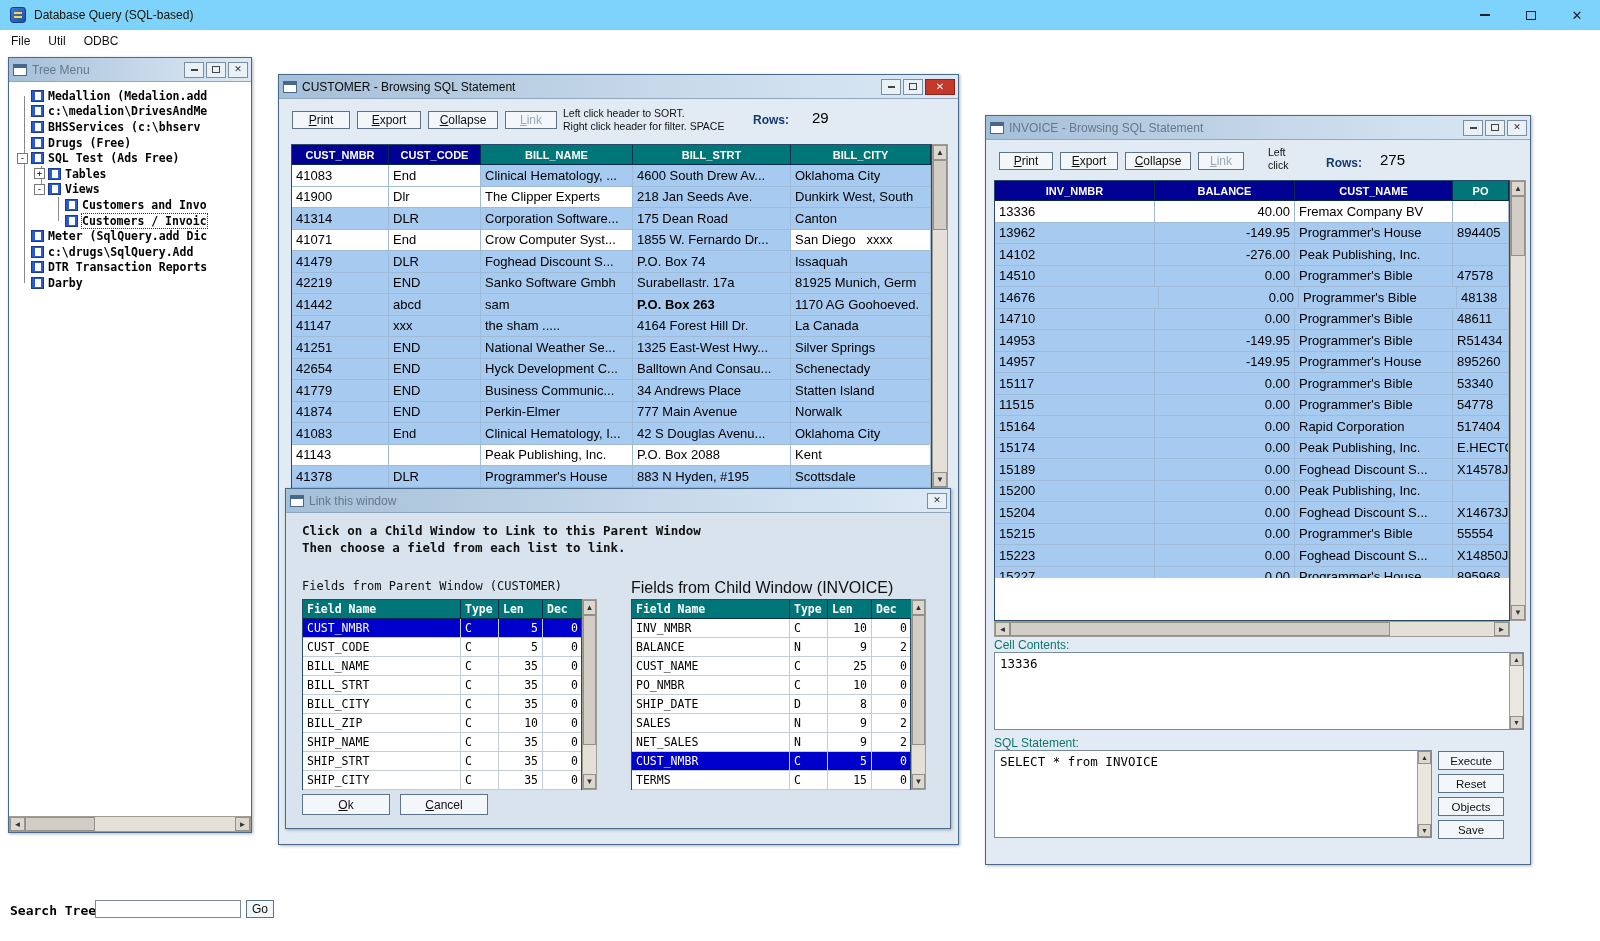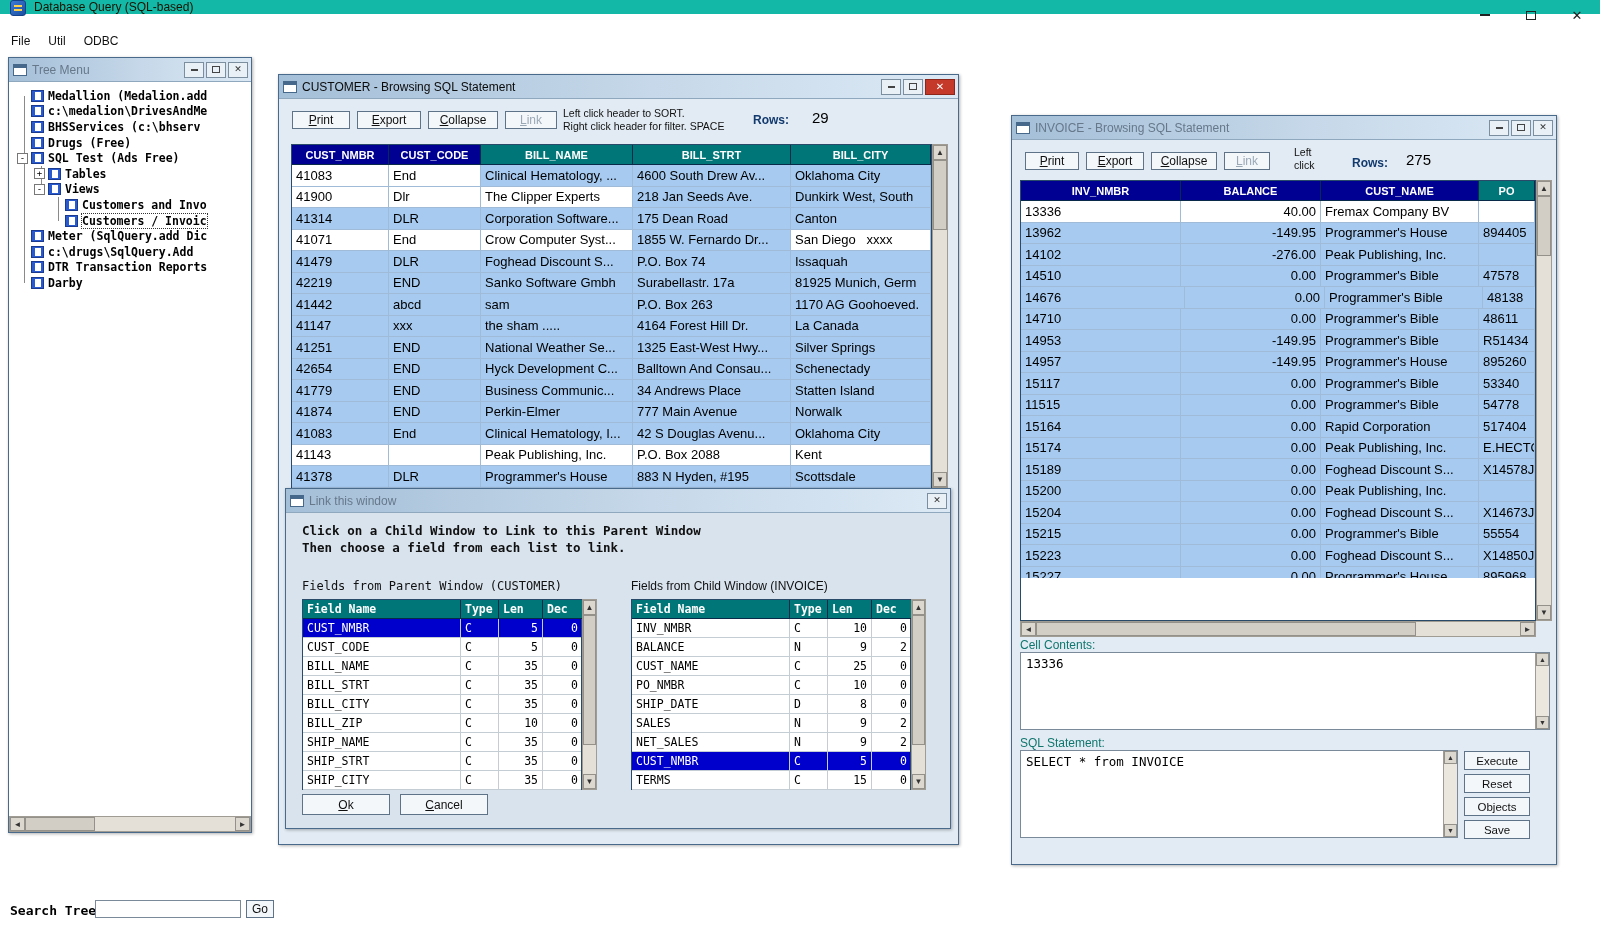--- a/index.html
+++ b/index.html
@@ -1,21 +1,21 @@
 <!DOCTYPE html>
 <html><head>
 <meta charset="utf-8">
 <style>
   *{margin:0;padding:0;box-sizing:border-box;}
   html,body{width:1600px;height:941px;overflow:hidden;}
   body{position:relative;background:#fff;font-family:"Liberation Sans",sans-serif;color:#000;cursor:default;}
   u{text-decoration:underline;}
 
   
-  #titlebar{position:absolute;left:0;top:0;width:1600px;height:14px;background:#14b8a6;display:flex;align-items:flex-start;}
+  #titlebar{position:absolute;left:0;top:0;width:1600px;height:30px;background:#7dd3fc;display:flex;align-items:center;}
   #app-icon{width:16px;height:16px;margin:0 8px 0 10px;background:linear-gradient(135deg,#3D7BD6,#1B4FA0);border-radius:3px;border:1px solid #14418C;position:relative;}
   #app-icon::after{content:"";position:absolute;left:3px;top:4px;width:8px;height:2px;background:#FFD24A;box-shadow:0 4px 0 #FFD24A;}
   #app-title{font-size:12px;color:#1A1200;}
   #win-controls{margin-left:auto;display:flex;height:30px;}
   .wc{width:46px;height:30px;display:flex;align-items:center;justify-content:center;}
   .glyph-min{width:10px;height:2px;background:#222;}
   .glyph-max{width:10px;height:9px;border:1px solid #222;}
   .glyph-close{font-size:13px;color:#222;line-height:1;}
 
   
@@ -79,21 +79,21 @@
   
   #cust-window{left:278px;top:74px;width:681px;height:771px;z-index:2;}
   #cust-toolbar{left:13px;top:36px;}
   #cust-hint{left:284px;top:32px;width:190px;}
   #cust-rows-label{left:474px;top:38px;}
   #cust-rows-value{left:533px;top:34px;}
   #cust-grid{left:12px;top:69px;width:641px;height:344px;}
   #cust-vscroll{left:653px;top:69px;height:344px;}
 
   
-  #inv-window{left:1011px;top:115px;width:546px;height:750px;z-index:1;}
+  #inv-window{left:985px;top:115px;width:546px;height:750px;z-index:1;}
   #inv-toolbar{left:13px;top:36px;}
   #inv-hint{left:262px;top:30px;width:38px;margin-left:20px;}
   #inv-rows-label{left:340px;top:40px;}
   #inv-rows-value{left:394px;top:35px;}
   #inv-grid{left:8px;top:64px;width:516px;height:441px;}
   #inv-grid .grid-body{height:377px;}
   #inv-vscroll{left:524px;top:64px;height:441px;}
   #inv-hscroll{left:8px;top:505px;width:516px;}
   .panel-label{position:absolute;font-size:12px;color:#0f766e;}
   #inv-cell-label{left:8px;top:522px;}
@@ -105,21 +105,21 @@
   .box-scroll .sb-btn{height:13px;width:100%;font-size:7px;}
   #inv-side-buttons{position:absolute;left:452px;top:635px;display:flex;flex-direction:column;gap:4px;}
   #inv-side-buttons .btn{width:66px;height:19px;font-size:11.5px;}
 
   
   #link-dialog{left:285px;top:488px;width:666px;height:341px;z-index:3;background:#D9E3EE;}
   .instr{position:absolute;left:16px;font-family:"DejaVu Sans Mono","Liberation Mono",monospace;font-size:12.5px;font-weight:bold;color:#101010;white-space:pre;}
   #link-instr1{top:34px;}
   #link-instr2{top:51px;}
   #link-parent-label{position:absolute;left:16px;top:90px;font-family:"DejaVu Sans Mono","Liberation Mono",monospace;font-size:12px;color:#111;}
-  #link-child-label{position:absolute;left:345px;top:90px;font-size:12px;color:#111;}
+  #link-child-label{position:absolute;left:345px;top:90px;font-size:16px;color:#111;}
   .link-grid{position:absolute;top:110px;width:280px;height:191px;}
   #link-parent-grid{left:16px;}
   #link-child-grid{left:345px;}
   #link-parent-vscroll{left:296px;top:110px;height:191px;width:15px;}
   #link-child-vscroll{left:625px;top:110px;height:191px;width:15px;}
   .link-grid .gh-cell{height:19px;font-family:"DejaVu Sans Mono","Liberation Mono",monospace;font-size:11.5px;font-weight:bold;}
   .link-grid .grid-row{height:19px;}
   .link-grid .g-cell{font-family:"DejaVu Sans Mono","Liberation Mono",monospace;font-size:11.5px;background:#fff;border-right:1px solid #C4CCD4;border-bottom:1px solid #C4CCD4;}
   .link-grid .grid-row.sel .g-cell{background:#0000CD;color:#fff;}
   #link-buttons{position:absolute;left:16px;top:305px;display:flex;gap:10px;}
@@ -276,21 +276,21 @@
           <div class="g-cell bg-b" style="width: 97px;">42219</div>
           <div class="g-cell bg-b" style="width: 92px;">END</div>
           <div class="g-cell bg-b" style="width: 152px;">Sanko Software Gmbh</div>
           <div class="g-cell bg-b" style="width: 158px;">Surabellastr. 17a</div>
           <div class="g-cell bg-b" style="width: 140px;">81925 Munich, Germ</div>
         </div>
         <div class="grid-row">
           <div class="g-cell bg-b" style="width: 97px;">41442</div>
           <div class="g-cell bg-b" style="width: 92px;">abcd</div>
           <div class="g-cell bg-b" style="width: 152px;">sam</div>
-          <div class="g-cell bg-b" style="width: 158px;">P.O. Box 263</div>
+          <div class="g-cell bg-b" style="width: 158px; font-weight: bold;">P.O. Box 263</div>
           <div class="g-cell bg-b" style="width: 140px;">1170 AG Goohoeved.</div>
         </div>
         <div class="grid-row">
           <div class="g-cell bg-b" style="width: 97px;">41147</div>
           <div class="g-cell bg-b" style="width: 92px;">xxx</div>
           <div class="g-cell bg-b" style="width: 152px;">the sham .....</div>
           <div class="g-cell bg-b" style="width: 158px;">4164 Forest Hill Dr.</div>
           <div class="g-cell bg-b" style="width: 140px;">La Canada</div>
         </div>
         <div class="grid-row">

